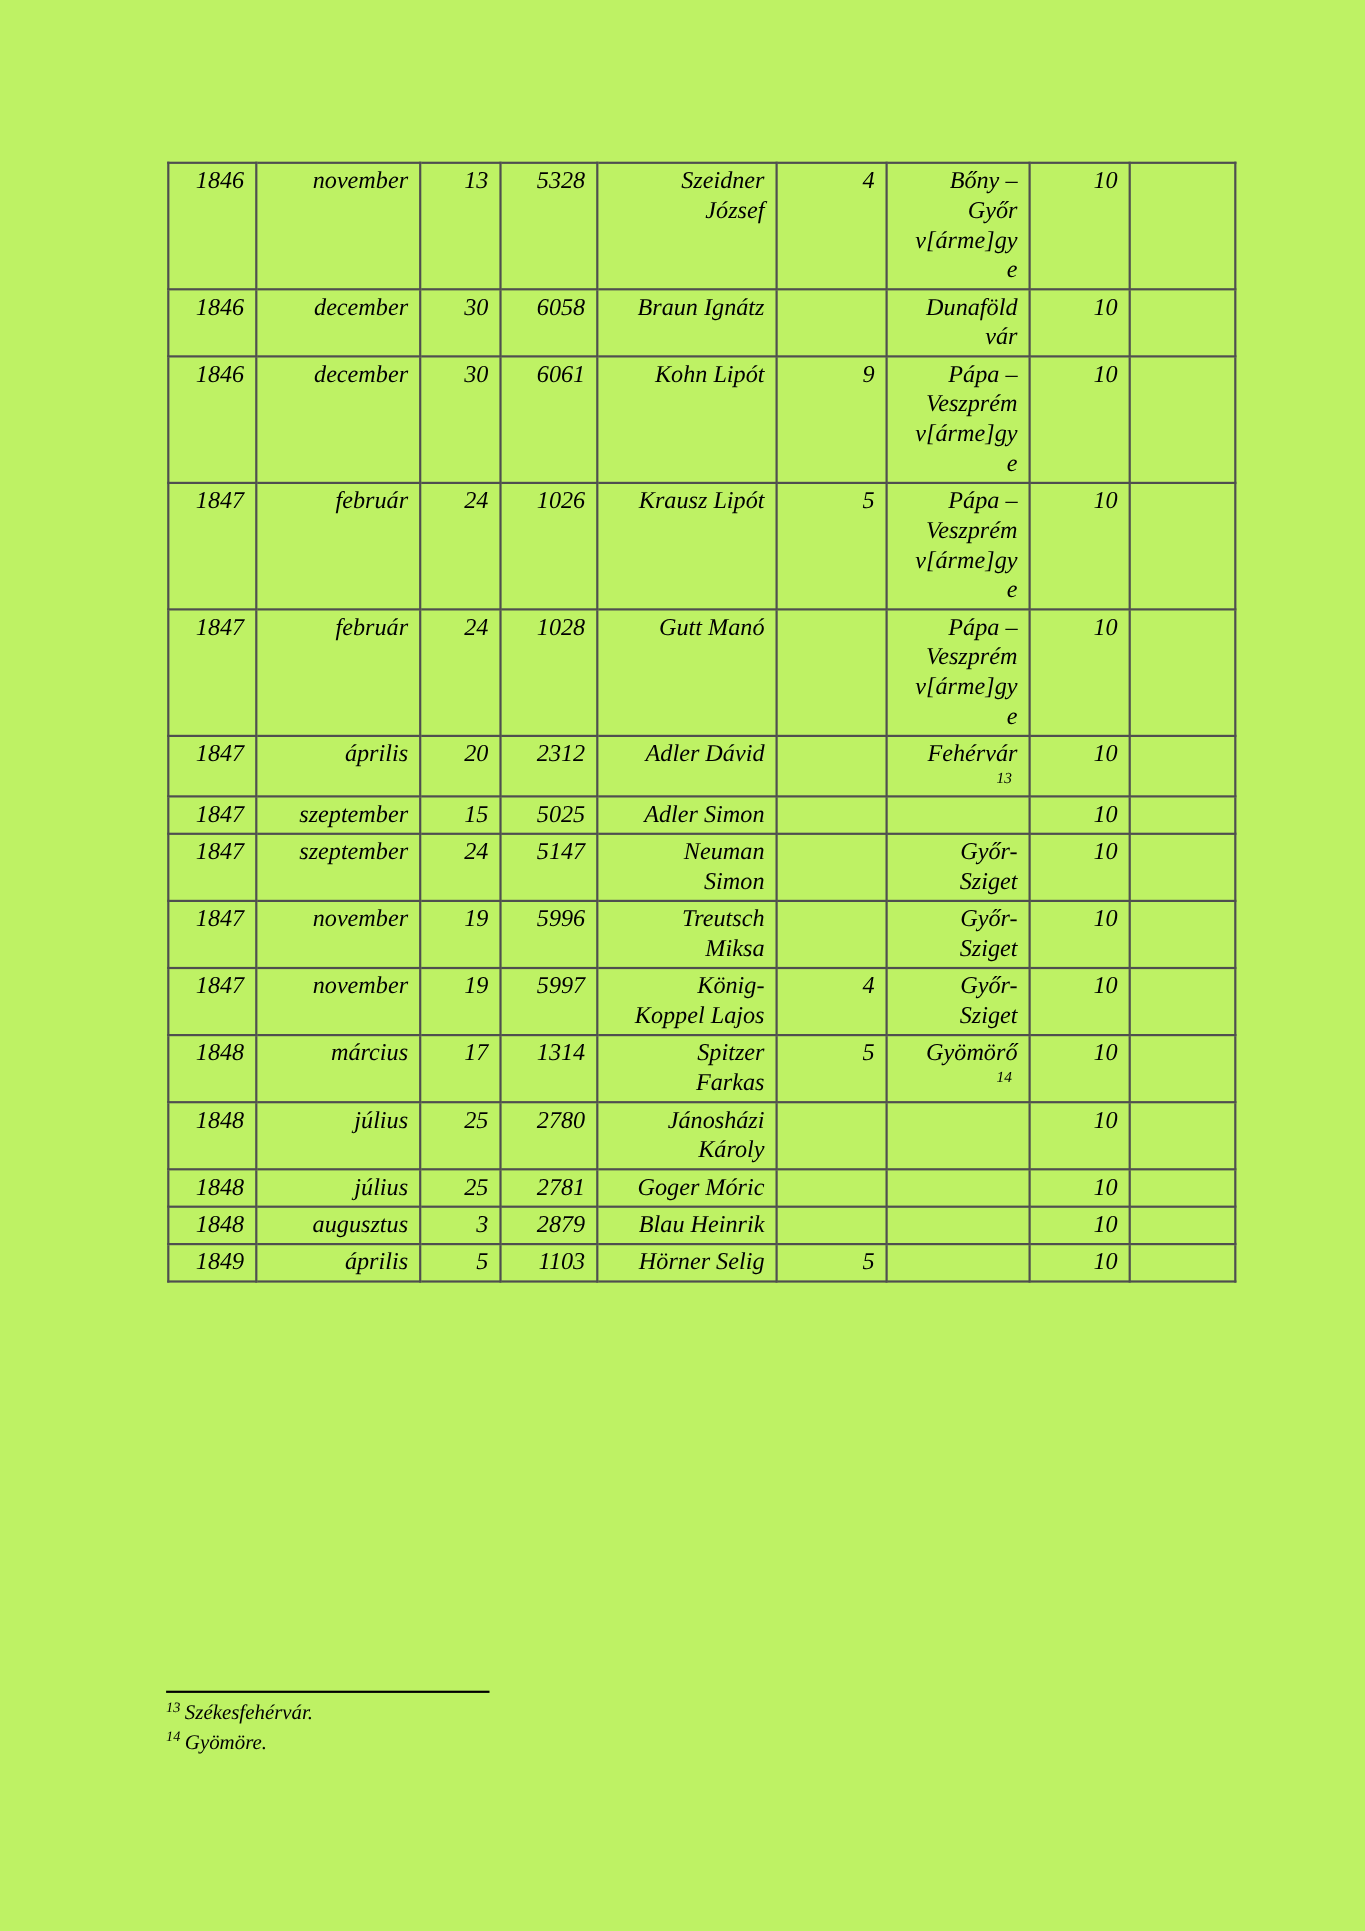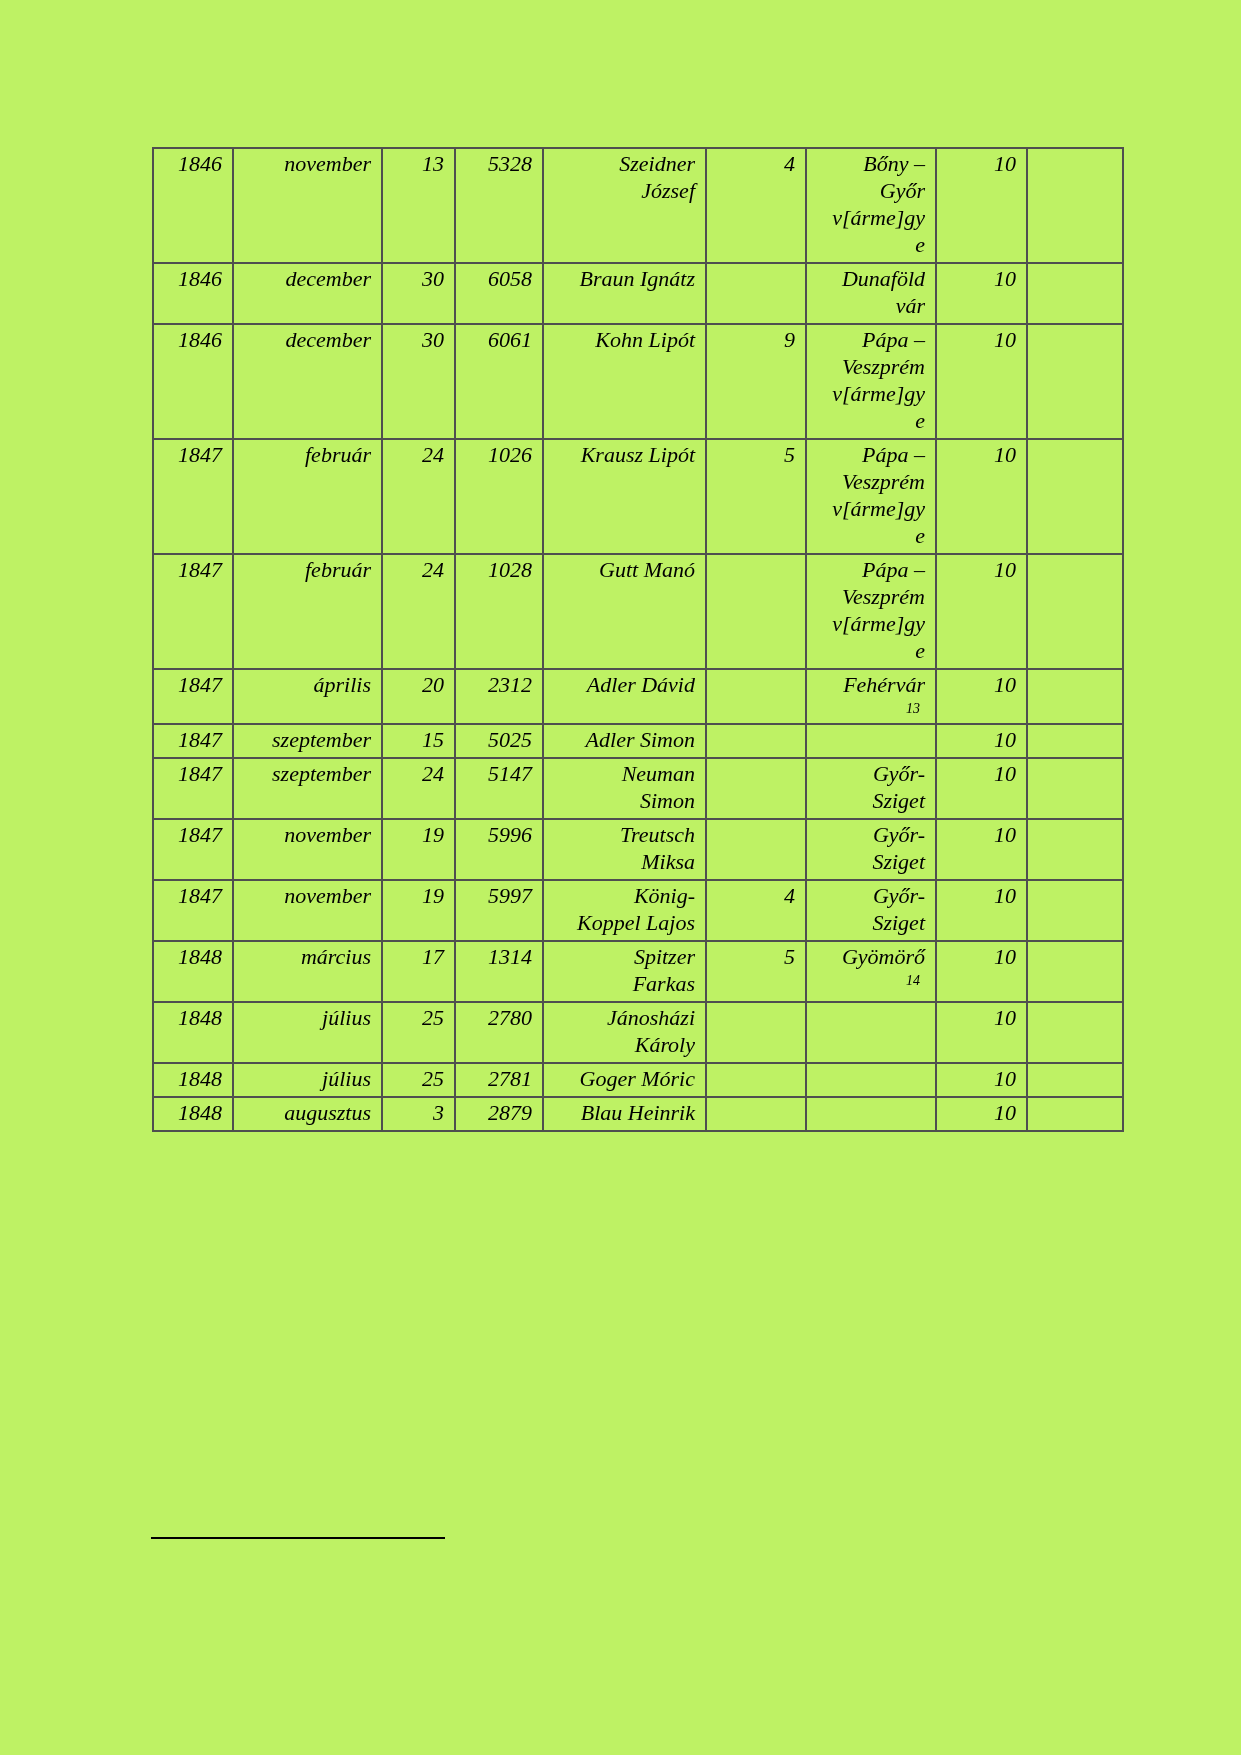--- a/index.html
+++ b/index.html
@@ -264,20 +264,37 @@
           <td class="col-year"><span class="cell-text">1848</span></td>
           <td class="col-month"><span class="cell-text">augusztus</span></td>
           <td class="col-day"><span class="cell-text">3</span></td>
           <td class="col-number"><span class="cell-text">2879</span></td>
           <td class="col-name"><span class="cell-text">Blau Heinrik</span></td>
           <td class="col-count"><span class="cell-text"></span></td>
           <td class="col-place"><span class="cell-text"></span></td>
           <td class="col-fee"><span class="cell-text">10</span></td>
           <td class="col-extra"><span class="cell-text"></span></td>
         </tr>
+        <tr>
+          <td class="col-year"><span class="cell-text">1849</span></td>
+          <td class="col-month"><span class="cell-text">április</span></td>
+          <td class="col-day"><span class="cell-text">5</span></td>
+          <td class="col-number"><span class="cell-text">1103</span></td>
+          <td class="col-name"><span class="cell-text">Hörner Selig</span></td>
+          <td class="col-count"><span class="cell-text">5</span></td>
+          <td class="col-place"><span class="cell-text"></span></td>
+          <td class="col-fee"><span class="cell-text">10</span></td>
+          <td class="col-extra"><span class="cell-text"></span></td>
+        </tr>
       </tbody>
   </table>
 
   <div class="footnotes">
     <div class="fn-sep"></div>
+    <div class="fn-line">
+      <sup>13</sup><span>Székesfehérvár.</span>
+    </div>
+    <div class="fn-line">
+      <sup>14</sup><span>Gyömöre.</span>
+    </div>
   </div>
 
 </div>
 
 </body></html>

